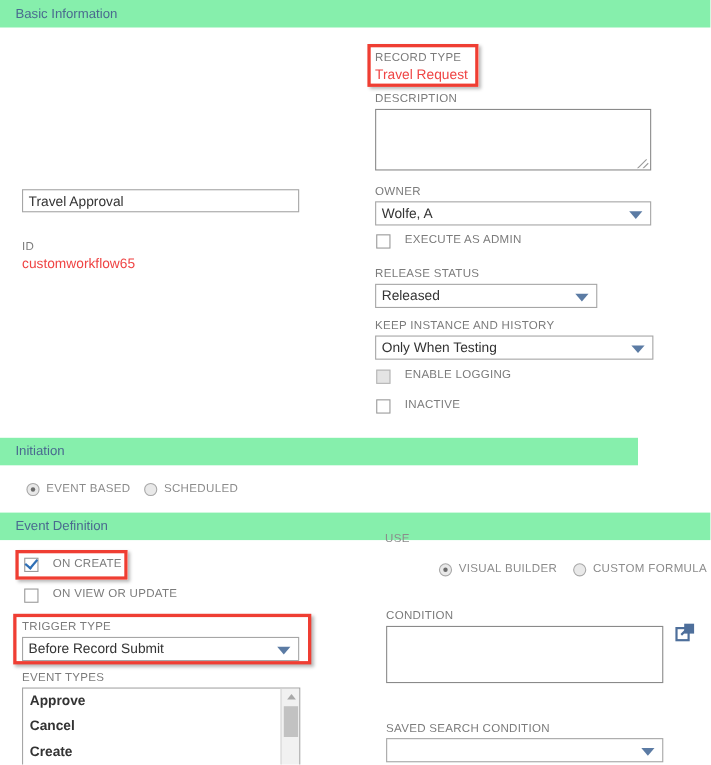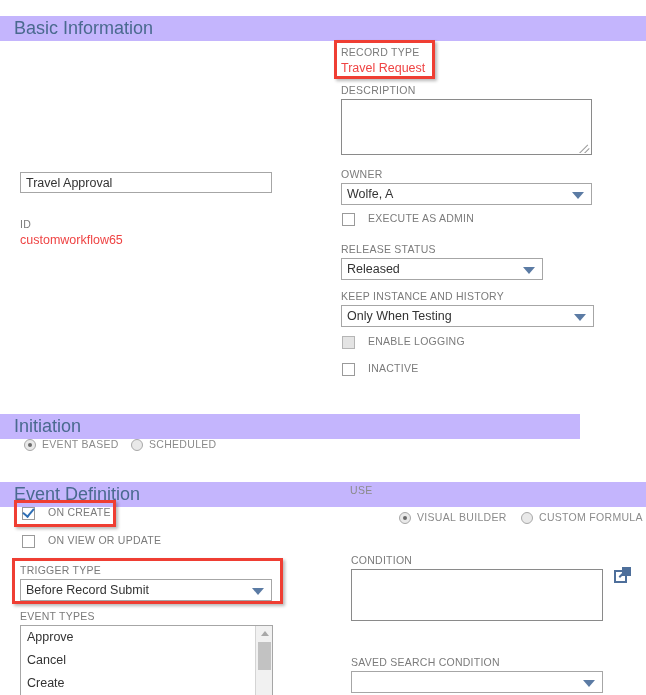--- a/index.html
+++ b/index.html
@@ -11,29 +11,28 @@
     height: 695px;
     background: #ffffff;
     font-family: "Liberation Sans", sans-serif;
     color: #333333;
     overflow: hidden;
     position: relative;
   }
 
   
   .section-header {
-    background: #c4b5fd;
+    background: #86efac;
     color: #4a6a8f;
-    font-size: 18px;
+    font-size: 12px;
     line-height: 25px;
     height: 25px;
     padding-left: 14px;
     box-sizing: border-box;
     font-family: "Liberation Sans", sans-serif;
-    margin-top: 16px;
   }
   .section-header.narrow { width: 580px; }
   .section-header.full   { width: 646px; }
 
   
   .field-label {
     font-size: 10.5px;
     color: #7b7b7b;
     letter-spacing: 0.25px;
     text-transform: uppercase;
@@ -182,20 +181,21 @@
     border: 1px solid #a6a6a6;
     background: #ffffff;
     overflow: hidden;
     position: relative;
   }
   .listbox .lb-item {
     font-size: 12.5px;
     color: #333333;
     padding: 4px 6px 4px 6px;
     line-height: 15px;
+    font-weight: bold;
   }
   .lb-scroll {
     position: absolute;
     right: 0; top: 0;
     width: 17px;
     height: 100%;
     background: #f1f1f1;
     border-left: 1px solid #d4d4d4;
     box-sizing: border-box;
   }

